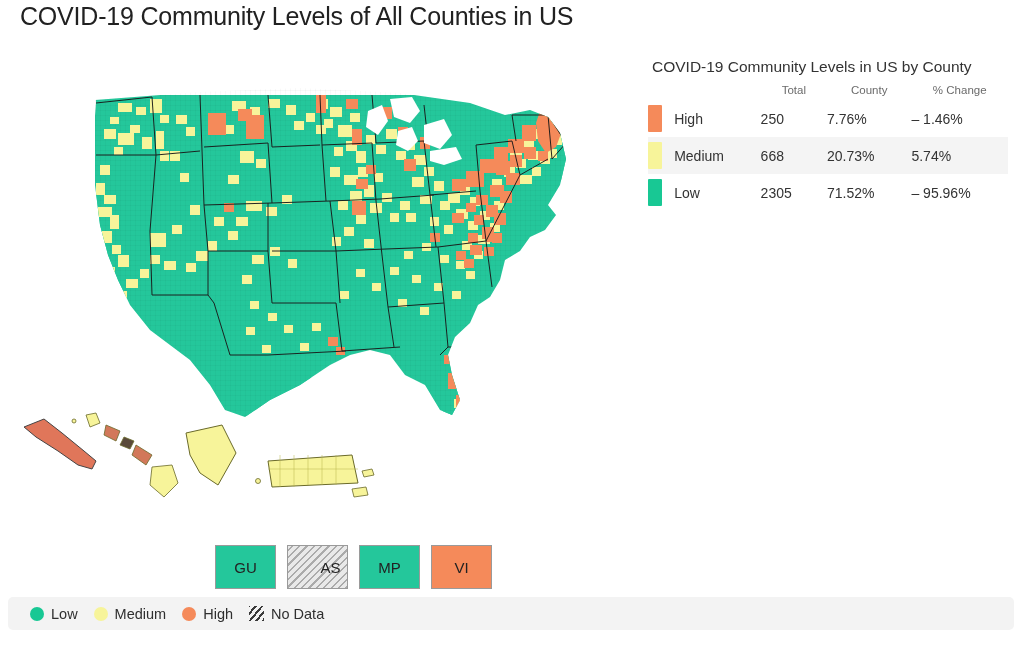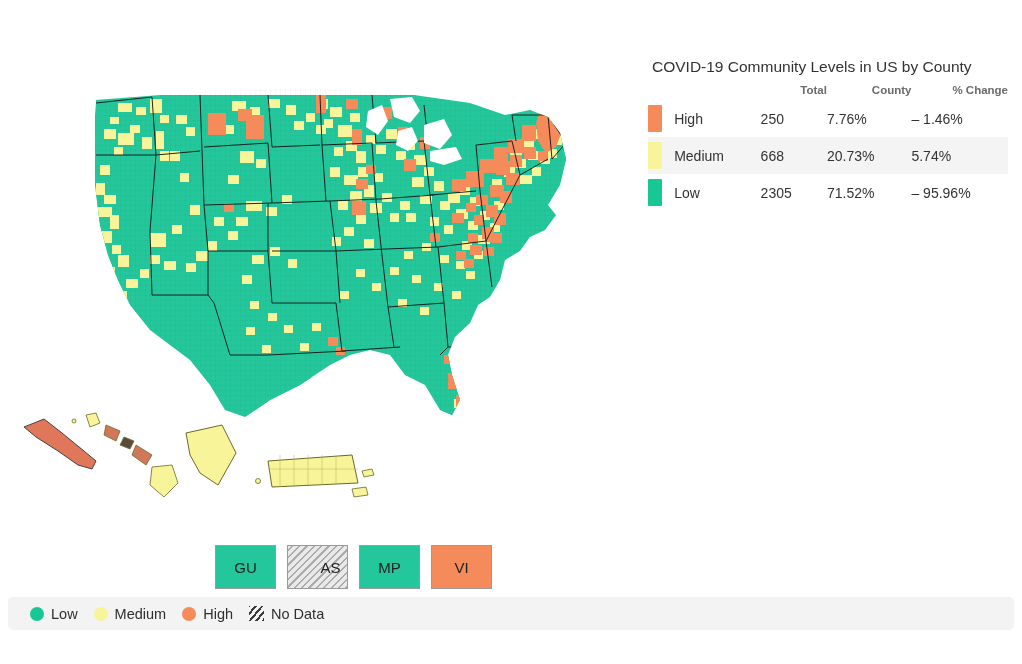--- a/index.html
+++ b/index.html
@@ -31,22 +31,22 @@
     position:absolute;left:648px;top:58px;width:366px;
   }
   .panel-title{
     font-size:15.5px;color:#333;font-weight:400;
     margin:0 0 6px 4px;white-space:nowrap;
   }
   table.levels{
     border-collapse:collapse;width:360px;table-layout:fixed;
   }
   table.levels th{
-    font-size:11.5px;font-weight:700;color:#6b6b6b;
-    text-align:right;padding:2px 0 4px 0;
+    font-size:11.5px;font-weight:400;color:#6b6b6b;
+    text-align:center;padding:2px 0 4px 0;
   }
   table.levels td{
     font-size:14px;color:#333;padding:5px 0;vertical-align:middle;
     white-space:nowrap;
   }
   .col-sw{width:26px;}
   .col-lbl{width:86px;}
   .col-tot{width:66px;}
   .col-pct{width:84px;}
   .col-chg{width:96px;}
@@ -100,20 +100,21 @@
   .timestamp{
     position:absolute;left:18px;top:638px;
     font-size:14px;color:#3a3a3a;white-space:nowrap;
   }
 </style>
 </head>
 <body>
 
 <div class="page">
 
+  <div class="page-title">COVID-19 Community Levels of All Counties in US</div>
 
   <div class="map-wrap">
   <svg class="map-svg" viewBox="0 0 640 460" xmlns="http://www.w3.org/2000/svg">
     <defs>
 
       <pattern id="grain" width="5" height="5" patternUnits="userSpaceOnUse">
         <rect width="5" height="5" fill="none"></rect>
         <path d="M0 0 H5 M0 0 V5" stroke="rgba(0,0,0,0.10)" stroke-width="0.5"></path>
       </pattern>
       <pattern id="nodata" width="6" height="6" patternUnits="userSpaceOnUse" patternTransform="rotate(-45)">

